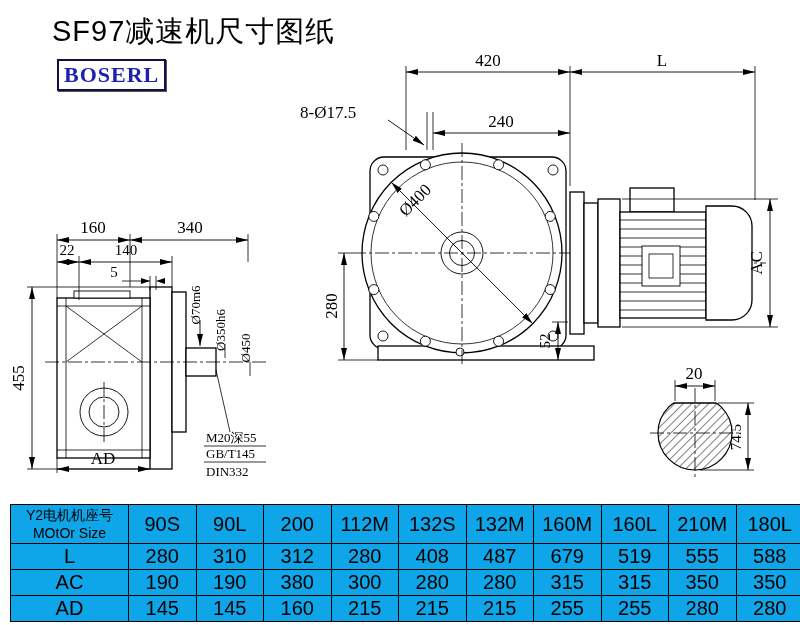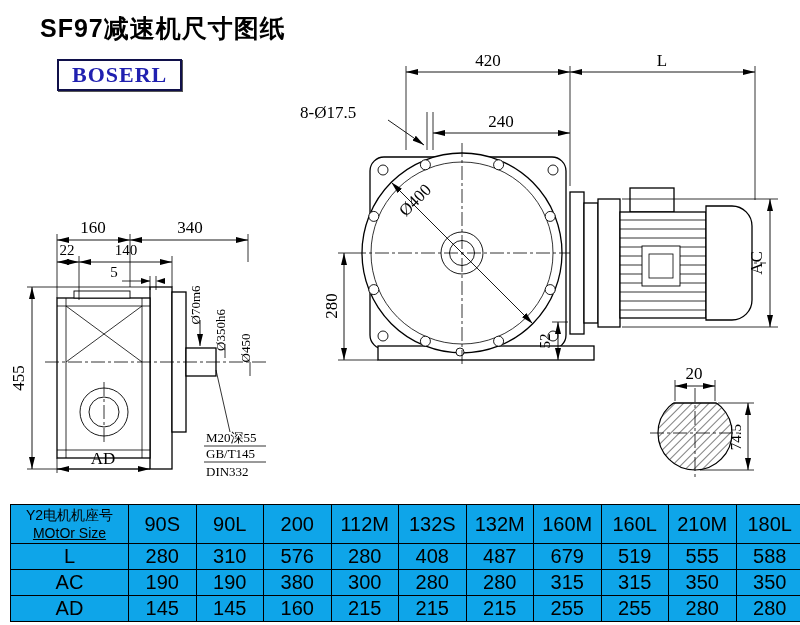--- a/index.html
+++ b/index.html
@@ -1,39 +1,39 @@
 <!DOCTYPE html>
 <html><head>
 <meta charset="utf-8">
 <style>
   * { margin:0; padding:0; box-sizing:border-box; }
   html,body { width:800px; height:625px; }
   body { background:#fff; font-family:"Liberation Sans",sans-serif; position:relative; overflow:hidden; color:#000; }
-  .title { position:absolute; left:40px; top:12px; font-size:25px; font-weight:700; letter-spacing:1px; z-index:3; }
+  .title { position:absolute; left:52px; top:12px; font-size:29px; font-weight:400; letter-spacing:1px; z-index:3; }
   .logo-box { position:absolute; left:57px; top:59px; border:2px solid #10104a; box-shadow:1px 1px 0 #555;
-              padding:1px 13px; z-index:3; background:#fff; }
+              padding:1px 5px; z-index:3; background:#fff; }
   .logo-box span { color:#2020b0; font-family:"Liberation Serif",serif; font-weight:bold; font-size:22px; letter-spacing:1px; }
   svg.drawing { position:absolute; left:0; top:0; z-index:1; }
   svg text { fill:#000; font-family:"Liberation Serif",serif; }
   .dimtxt { font-size:17px; }
   .dimtxt-s { font-size:15px; }
   .dimtxt-xs { font-size:13px; }
   .o { stroke:#000; stroke-width:1.3; fill:none; }
   .of { stroke:#000; stroke-width:1.3; fill:#fff; }
   .t { stroke:#000; stroke-width:0.8; fill:none; }
   .tf { stroke:#000; stroke-width:0.9; fill:#fff; }
   .ext { stroke:#000; stroke-width:0.8; fill:none; }
   .dim { stroke:#000; stroke-width:0.9; fill:none; marker-start:url(#arr); marker-end:url(#arr); }
   .lead { stroke:#000; stroke-width:0.9; fill:none; marker-end:url(#arr); }
   .cl { stroke:#000; stroke-width:0.8; fill:none; stroke-dasharray:14 3 3 3; }
   .dim-table { position:absolute; left:10px; top:504px; width:794px; border-collapse:collapse; table-layout:fixed; z-index:2; background:#0ea5e9; }
   .dim-table th, .dim-table td { border:1px solid #000; text-align:center; vertical-align:middle;
        font-size:20px; font-weight:normal; padding:1px 0; height:25px; }
   .dim-table .lblcell { font-size:14px; line-height:18px; }
-  .dim-table .ul { text-decoration:underline; }
+  .dim-table .ul { }
 </style>
 </head>
 <body>
 
 <div class="title">SF97减速机尺寸图纸</div>
 <div class="logo-box">
   <span>BOSERL</span>
 </div>
 
 <svg class="drawing" viewBox="0 0 800 505" width="800" height="505">
@@ -241,21 +241,21 @@
     <th>132M</th>
     <th>160M</th>
     <th>160L</th>
     <th>210M</th>
     <th>180L</th>
   </tr>
   <tr>
     <td>L</td>
     <td>280</td>
     <td>310</td>
-    <td>576</td>
+    <td>312</td>
     <td>280</td>
     <td>408</td>
     <td>487</td>
     <td>679</td>
     <td>519</td>
     <td>555</td>
     <td>588</td>
   </tr>
   <tr>
     <td>AC</td>

